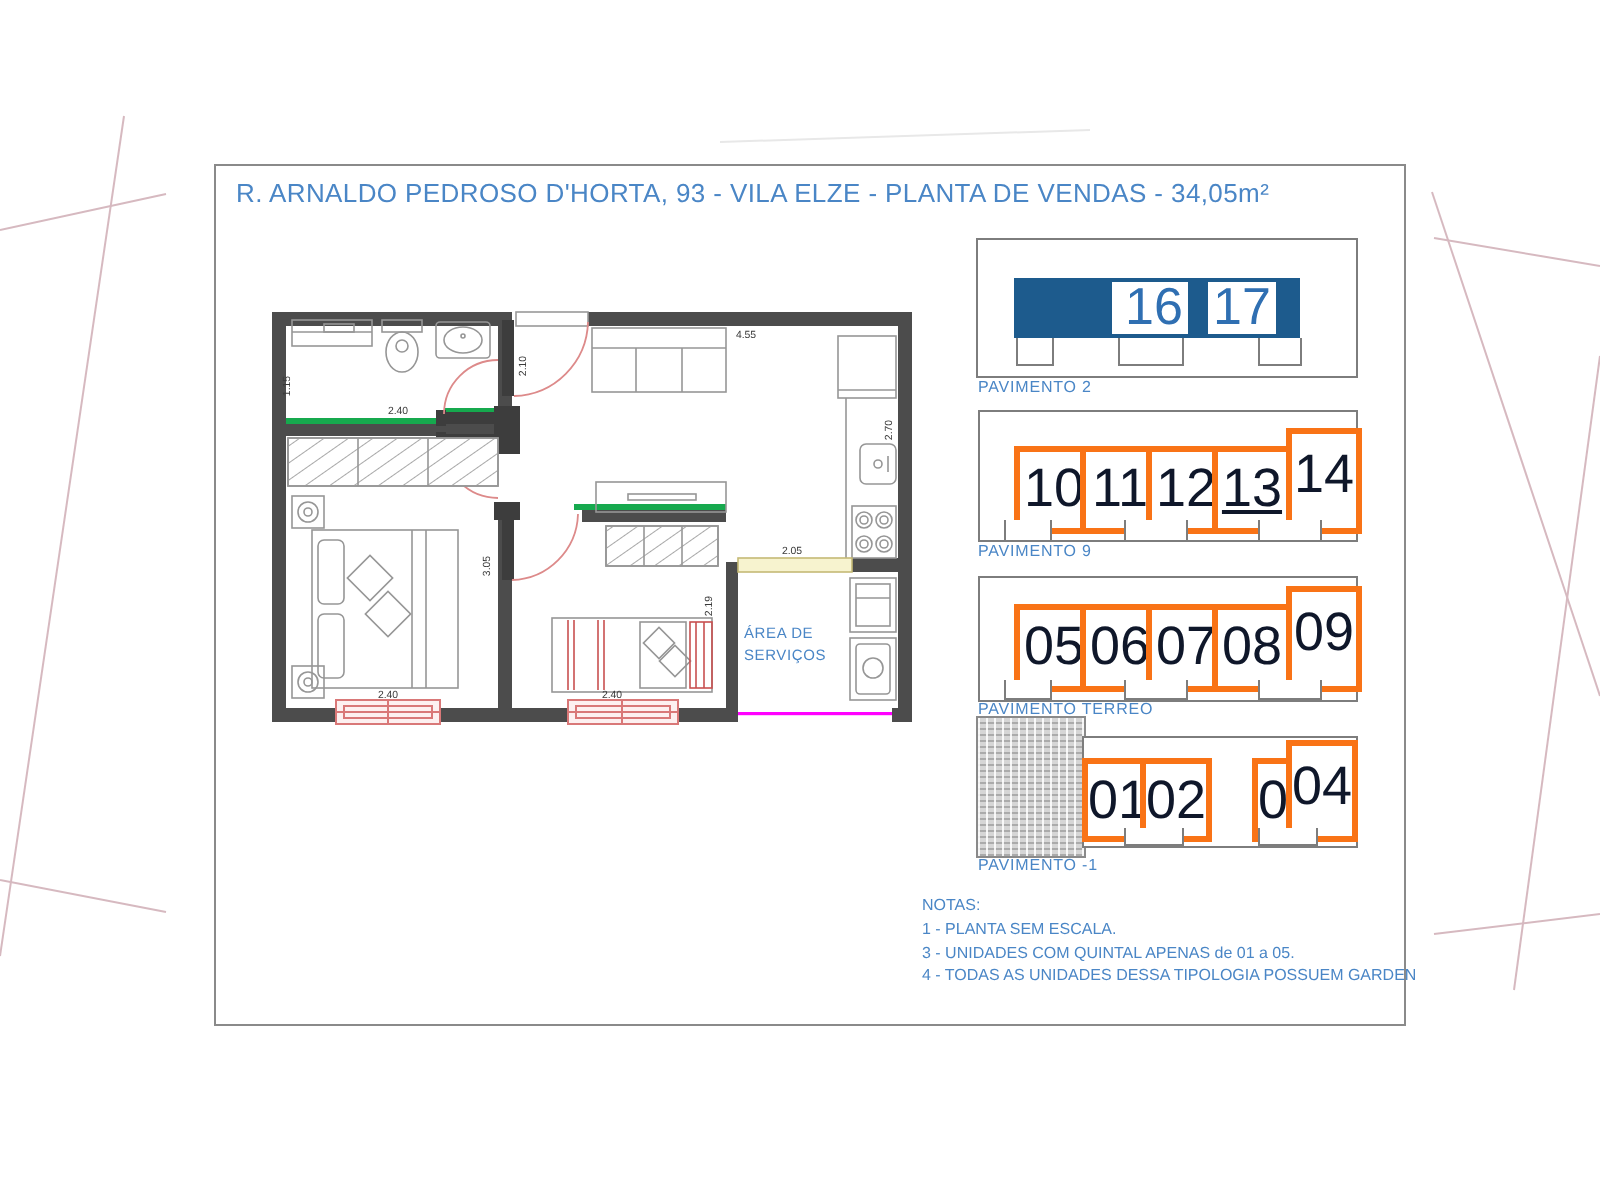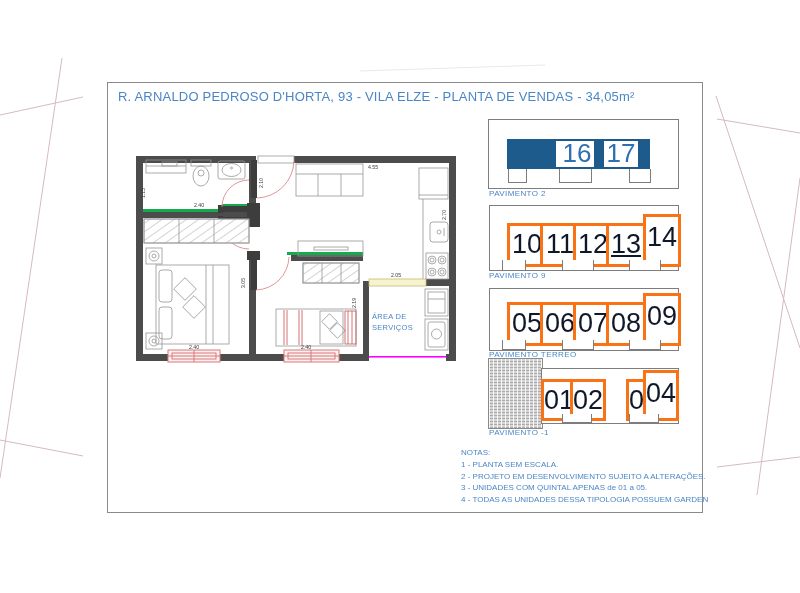--- a/index.html
+++ b/index.html
@@ -291,19 +291,18 @@
       <div class="unit-cell" style="left:57px;top:10px;width:30px;height:36px;margin-left:27px;">03</div>
       <div class="unit-cell unit-tall" style="left:101px;top:1px;width:30px;height:45px;">04</div>
       <div class="tab" style="left:20px;top:45px;width:28px;height:8px;"></div>
       <div class="tab" style="left:87px;top:45px;width:28px;height:8px;"></div>
     </div>
     <div class="pav-label" style="top:345px;">PAVIMENTO -1</div>
 
     <div class="notes">
       <div class="notes-heading">NOTAS:</div>
       <div class="note-item">1 - PLANTA SEM ESCALA.</div>
-      <div class="note-item">2 - PROJETO EM DESENVOLVIMENTO SUJEITO A ALTERAÇÕES.</div>
       <div class="note-item">3 - UNIDADES COM QUINTAL APENAS de 01 a 05.</div>
       <div class="note-item">4 - TODAS AS UNIDADES DESSA TIPOLOGIA POSSUEM GARDEN</div>
     </div>
 
   </div>
 </div>
 
 </body></html>

